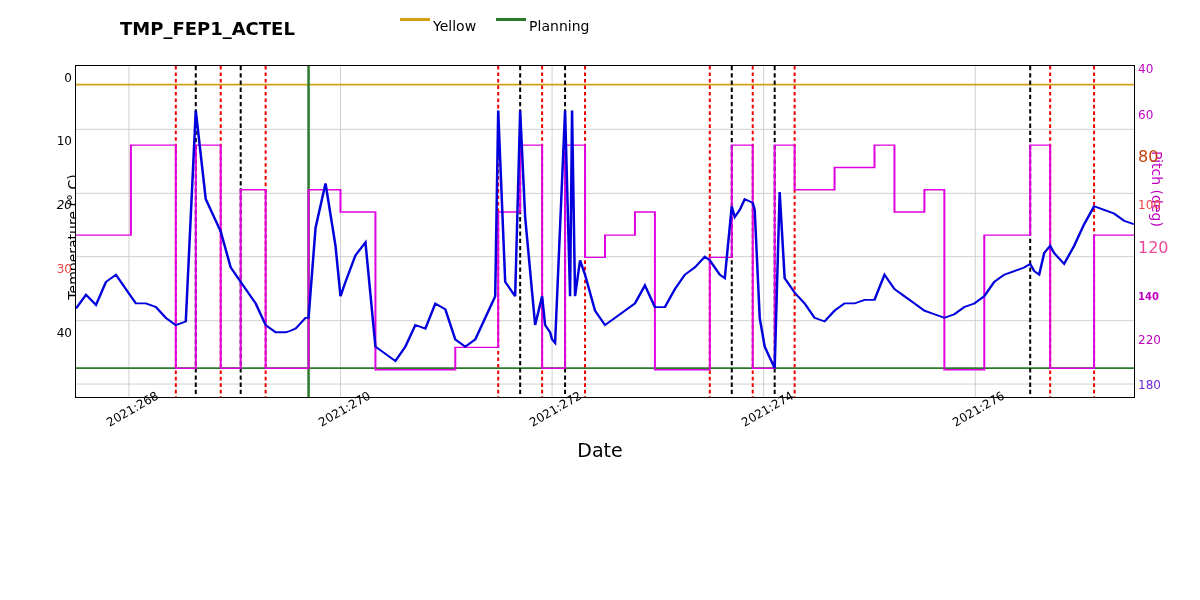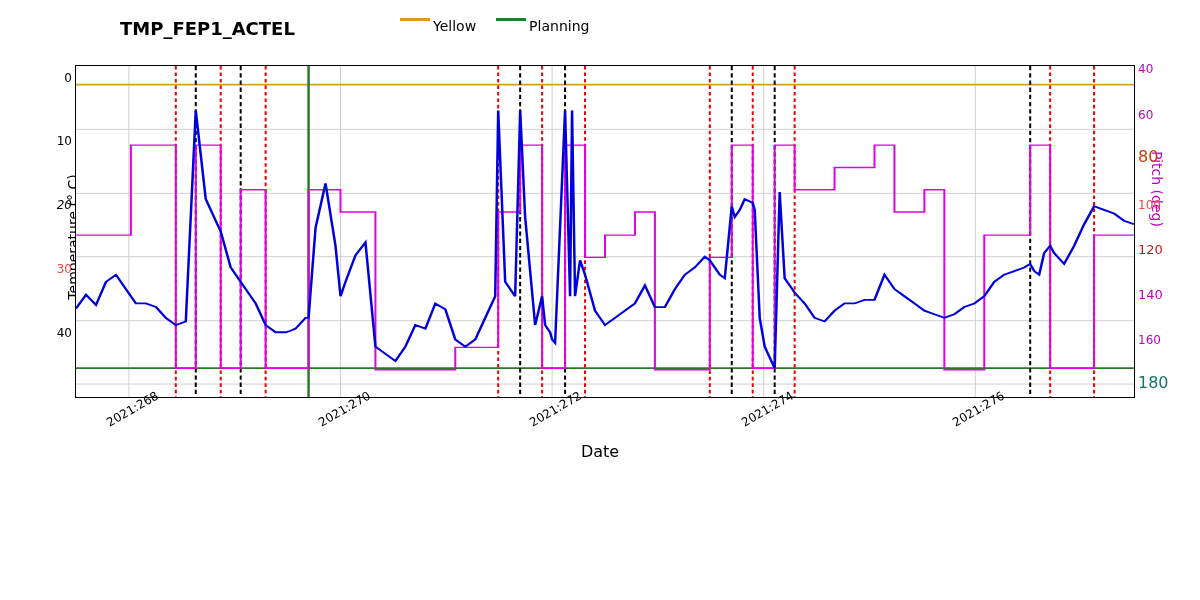--- a/index.html
+++ b/index.html
@@ -74,21 +74,21 @@
     <div class="legend-item">
       <div class="legend-line" style="background:#2a7a2a;"></div>
       <span>Planning</span>
     </div>
   </div>
 
   <div style="position:absolute;left:10px;top:50%;transform:translateY(-50%) rotate(-90deg);font-size:14px;color:#000;white-space:nowrap;transform-origin:center center;">Temperature (° C)</div>
 
   <div style="position:absolute;right:5px;top:40%;transform:translateY(-50%) rotate(90deg);font-size:14px;color:#c000c0;white-space:nowrap;transform-origin:center center;">Pitch (deg)</div>
 
-  <div style="position:absolute;bottom:12px;left:50%;transform:translateX(-50%);font-size:16px;color:#000;">Date</div>
+  <div style="position:absolute;bottom:12px;left:50%;transform:translateX(-50%);font-size:19px;color:#000;">Date</div>
 
   <div class="plot-area">
     <svg class="plot-svg" viewBox="0 0 1060 460" preserveAspectRatio="none">
       <defs>
         <clipPath id="plotClip">
           <rect x="0" y="0" width="1060" height="460"></rect>
         </clipPath>
       </defs>
 
       <line x1="0" y1="442" x2="1060" y2="442" stroke="#c8c8c8" stroke-width="1"></line>
@@ -334,24 +334,24 @@
     <div style="position:absolute;right:calc(100% + 4px);bottom:calc(442/460*100% - 6px);font-size:12px;color:#000;">0</div>
     <div style="position:absolute;right:calc(100% + 4px);bottom:calc(354/460*100% - 6px);font-size:12px;color:#000;">10</div>
     <div style="position:absolute;right:calc(100% + 4px);bottom:calc(265/460*100% - 6px);font-size:12px;color:#000;font-style:italic;">20</div>
     <div style="position:absolute;right:calc(100% + 4px);bottom:calc(177/460*100% - 6px);font-size:12px;color:#ef4444;">30</div>
     <div style="position:absolute;right:calc(100% + 4px);bottom:calc(88/460*100% - 6px);font-size:12px;color:#000;">40</div>
 
     <div style="position:absolute;left:calc(100% + 4px);bottom:calc(454/460*100% - 6px);font-size:12px;color:#c000c0;">40</div>
     <div style="position:absolute;left:calc(100% + 4px);bottom:calc(391/460*100% - 6px);font-size:12px;color:#c000c0;">60</div>
     <div style="position:absolute;left:calc(100% + 4px);bottom:calc(329/460*100% - 6px);font-size:16px;color:#c2410c;">80</div>
     <div style="position:absolute;left:calc(100% + 4px);bottom:calc(266/460*100% - 6px);font-size:12px;color:#ef4444;">100</div>
-    <div style="position:absolute;left:calc(100% + 4px);bottom:calc(203/460*100% - 6px);font-size:13px;color:#b91c1c;">120</div>
-    <div style="position:absolute;left:calc(100% + 4px);bottom:calc(141/460*100% - 6px);font-size:13px;color:#c000c0;">140</div>
-    <div style="position:absolute;left:calc(100% + 4px);bottom:calc(78/460*100% - 6px);font-size:12px;color:#c000c0;">160</div>
-    <div style="position:absolute;left:calc(100% + 4px);bottom:calc(16/460*100% - 6px);font-size:16px;color:#0f766e;">180</div>
+    <div style="position:absolute;left:calc(100% + 4px);bottom:calc(203/460*100% - 6px);font-size:16px;color:#ec4899;">120</div>
+    <div style="position:absolute;left:calc(100% + 4px);bottom:calc(141/460*100% - 6px);font-size:10px;color:#c000c0;font-weight:bold;">140</div>
+    <div style="position:absolute;left:calc(100% + 4px);bottom:calc(78/460*100% - 6px);font-size:12px;color:#c000c0;">220</div>
+    <div style="position:absolute;left:calc(100% + 4px);bottom:calc(16/460*100% - 6px);font-size:12px;color:#6d28d9;">180</div>
 
     <div style="position:absolute;top:calc(100% + 6px);left:calc(53/1060*100%);font-size:12px;color:#000;transform:translateX(-50%) rotate(-30deg);transform-origin:top center;white-space:nowrap;">2021:268</div>
     <div style="position:absolute;top:calc(100% + 6px);left:calc(265/1060*100%);font-size:12px;color:#000;transform:translateX(-50%) rotate(-30deg);transform-origin:top center;white-space:nowrap;">2021:270</div>
     <div style="position:absolute;top:calc(100% + 6px);left:calc(477/1060*100%);font-size:12px;color:#000;transform:translateX(-50%) rotate(-30deg);transform-origin:top center;white-space:nowrap;">2021:272</div>
     <div style="position:absolute;top:calc(100% + 6px);left:calc(689/1060*100%);font-size:12px;color:#000;transform:translateX(-50%) rotate(-30deg);transform-origin:top center;white-space:nowrap;">2021:274</div>
     <div style="position:absolute;top:calc(100% + 6px);left:calc(901/1060*100%);font-size:12px;color:#000;transform:translateX(-50%) rotate(-30deg);transform-origin:top center;white-space:nowrap;">2021:276</div>
   </div>
 
 </div>
 

